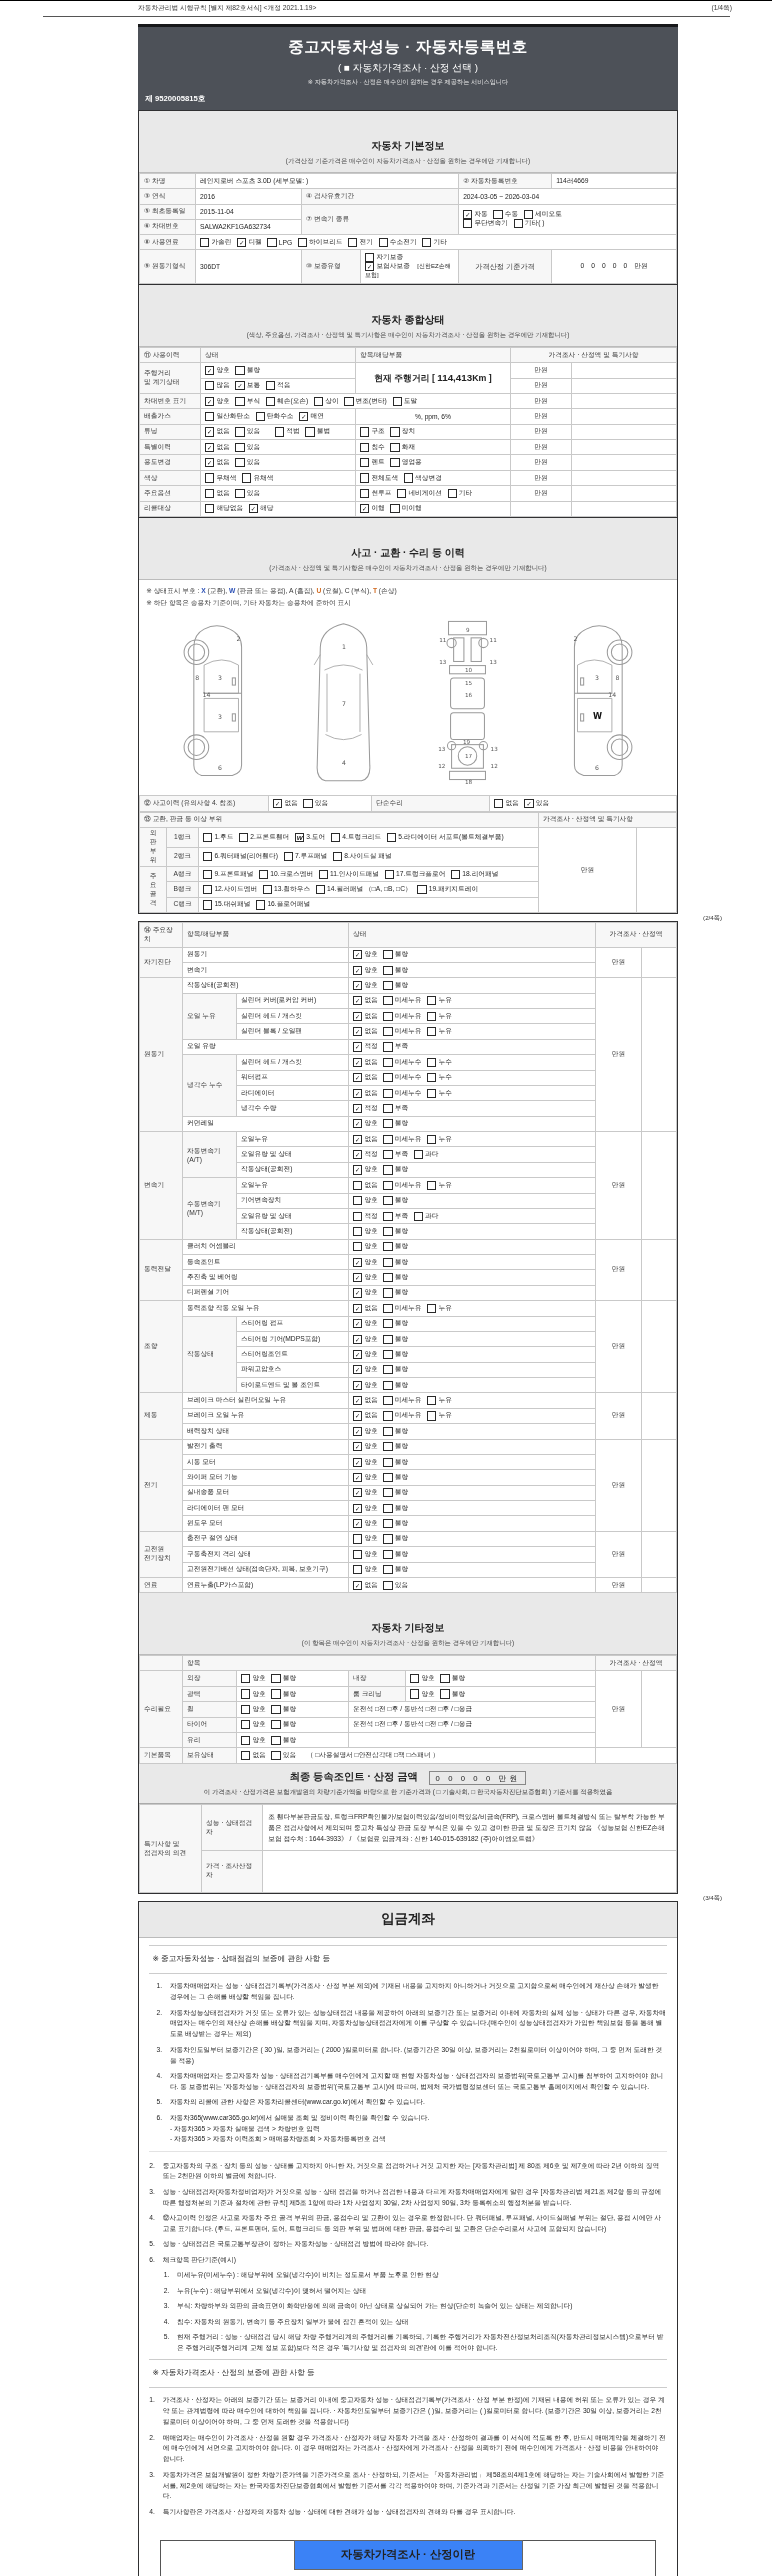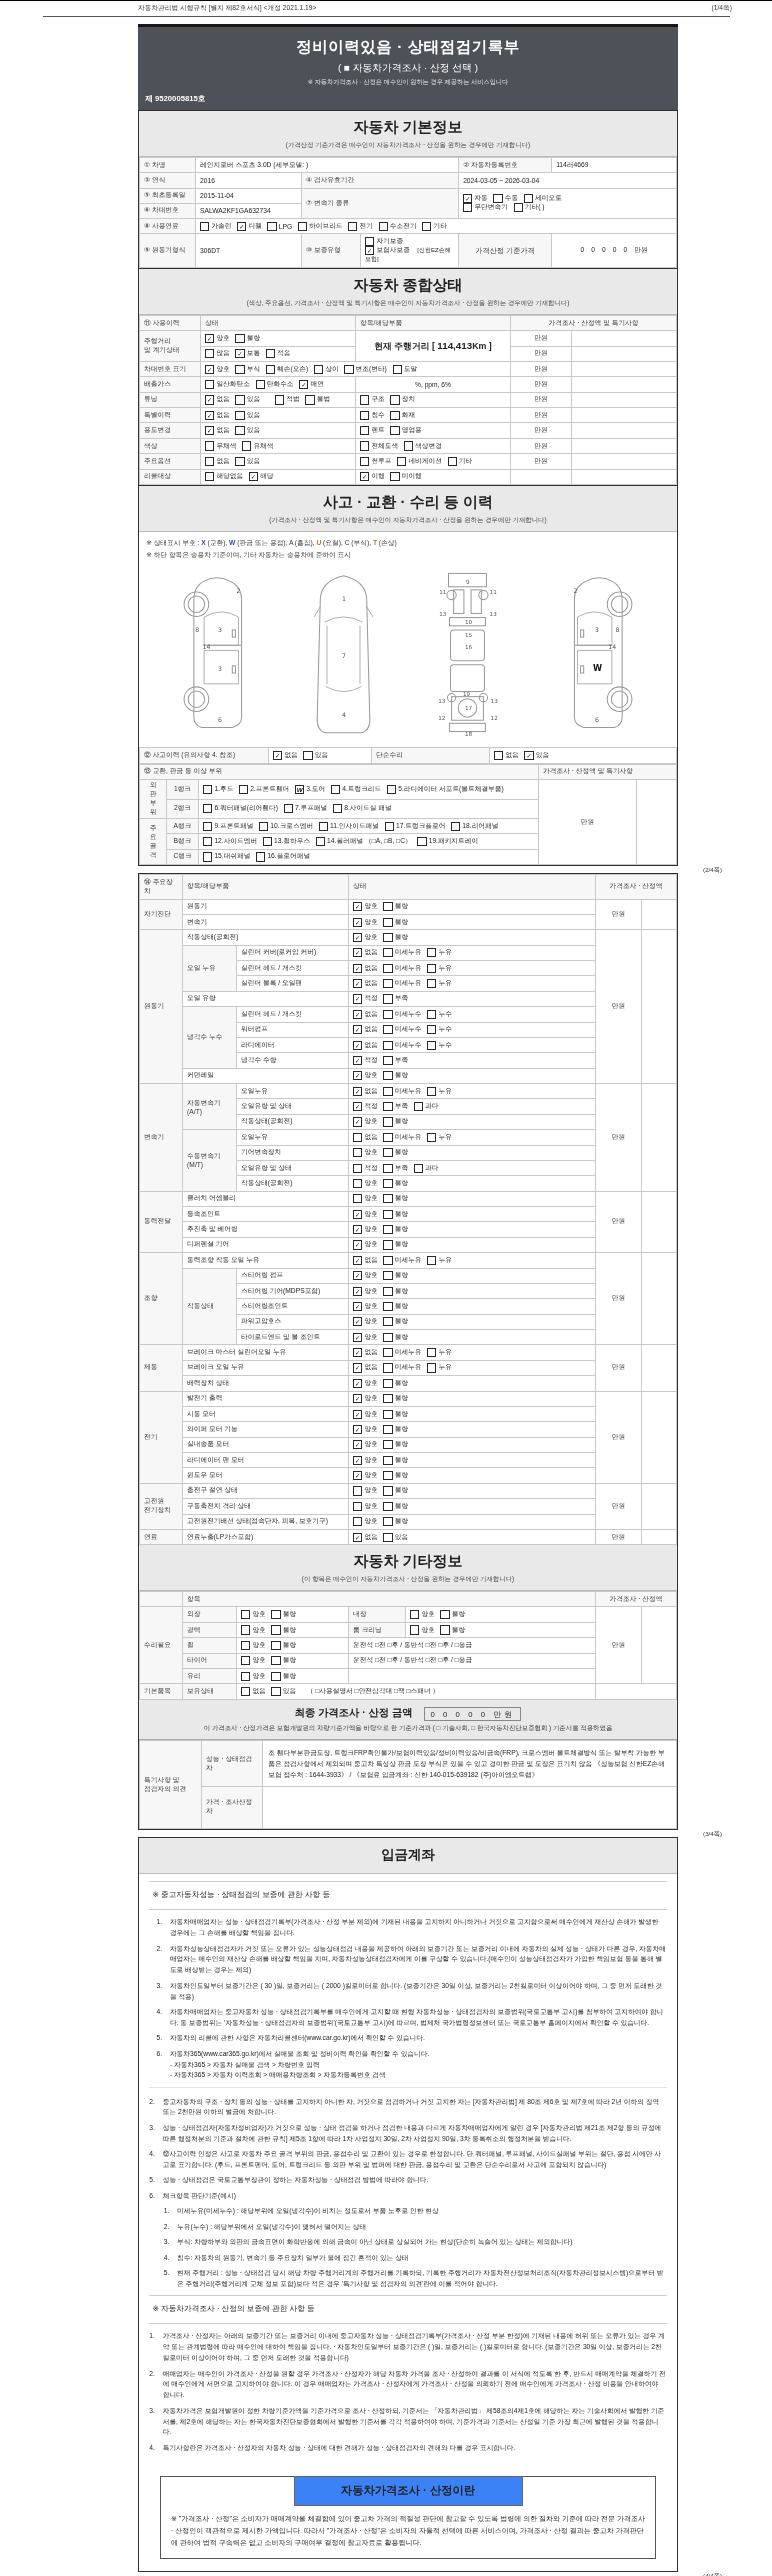--- a/index.html
+++ b/index.html
@@ -8,21 +8,21 @@
   .refrow{display:flex;justify-content:space-between;padding:3.1px 41px 1px 138px;font-size:6.7px;color:#333;}
   .hr{border-bottom:0.5px solid #555;margin:2.1px 43px 0 43px;}
   .doc{width:540px;margin-left:138px;}
   .darkhead{background:#4d5158;border-top:3.6px solid #17181a;margin-top:7.2px;color:#fff;text-align:center;padding:9.3px 0 5.2px 0;position:relative;}
   .darkhead .t1{font-size:15.5px;font-weight:bold;letter-spacing:0.5px;}
   .darkhead .t2{font-size:9.8px;margin-top:4.1px;}
   .darkhead .t3{font-size:6.2px;margin-top:3.1px;color:#e8e8e8;}
   .docno{text-align:left;font-size:7.7px;font-weight:bold;padding:7.2px 0 1px 7.2px;}
   .frame{border:1.5px solid #303032;border-top-width:1px;background:#fff;}
   .sechead{background:#e9e9e9;text-align:center;padding:7.2px 0 6.2px 0;border-bottom:0.5px solid #bbb;}
-  .sechead .st{font-size:15px;font-weight:bold;color:#222;}
+  .sechead .st{font-size:10px;font-weight:bold;color:#222;margin-top:21px;}
   .sechead .ss{font-size:6.4px;color:#444;margin-top:3.6px;}
   table.t{border-collapse:collapse;width:100%;table-layout:fixed;border-radius:8px;}
   table.t td{border:0.5px solid #c9c9c9;padding:2.6px 4.1px;font-size:6.7px;vertical-align:middle;background:#fff;}
   table.t td.lbl{background:#f7f7f7;color:#333;}
   table.t td.pr{text-align:center;color:#333;}
   .ck{display:inline-flex;align-items:center;margin-right:5.7px;white-space:nowrap;vertical-align:middle;}
   .bx{display:inline-flex;align-items:center;justify-content:center;width:7.2px;height:7.2px;border:0.9px solid #2a2a2a;margin-right:2.1px;font-size:6.2px;font-weight:bold;color:#111;background:#fff;flex:0 0 auto;}
   .ck b{font-weight:normal;font-size:6.7px;}
   .gap{height:7.2px;position:relative;}
   .pgmark{position:absolute;right:-44px;top:0;font-size:6.2px;color:#333;}
@@ -53,21 +53,21 @@
 <div class="topbar"></div>
 <div class="refrow">
   <span>자동차관리법 시행규칙 [별지 제82호서식] &lt;개정 2021.1.19&gt;</span>
   <span>(1/4쪽)</span>
 </div>
 <div class="hr"></div>
 
 <div class="doc">
 
   <div class="darkhead">
-    <div class="t1">정비이력있음 · 상태점검기록부</div>
+    <div class="t1">중고자동차성능 · 자동차등록번호</div>
     <div class="t2">( ■ 자동차가격조사 · 산정 선택 )</div>
     <div class="t3">※ 자동차가격조사 · 산정은 매수인이 원하는 경우 제공하는 서비스입니다</div>
     <div class="docno">제 9520005815호</div>
   </div>
 
   <section class="frame">
     <div class="sechead">
       <div class="st">자동차 기본정보</div>
       <div class="ss">(가격산정 기준가격은 매수인이 자동차가격조사 · 산정을 원하는 경우에만 기재합니다)</div>
     </div>
@@ -1227,21 +1227,21 @@
                 </span><span class="ck">
                   <i class="bx"></i>
                   <b>있음</b>
                 </span> <span style="margin-left:3.1px">（ □사용설명서 □안전삼각대 □잭 □스패너 ）</span></td>
     <td colspan="2"></td>
             </tr>
           </tbody>
         </table>
       </div>
     <div class="final">
-      <span class="fa">최종 가격조사 · 산정 금액</span>
+      <span class="fa">최종 등속조인트 · 산정 금액</span>
       <span class="amountbox"><span>0 0 0 0 0</span> <span>만원</span></span>
       <div class="note2">이 가격조사 · 산정가격은 보험개발원의 차량기준가액을 바탕으로 한 기준가격과 ( □ 기술사회, □ 한국자동차진단보증협회 ) 기준서를 적용하였음</div>
     </div>
     <div id="remarks-table">
   <table class="t">
   <colgroup>
             <col style="width:62px">
             <col style="width:61px">
             <col>
           </colgroup>

